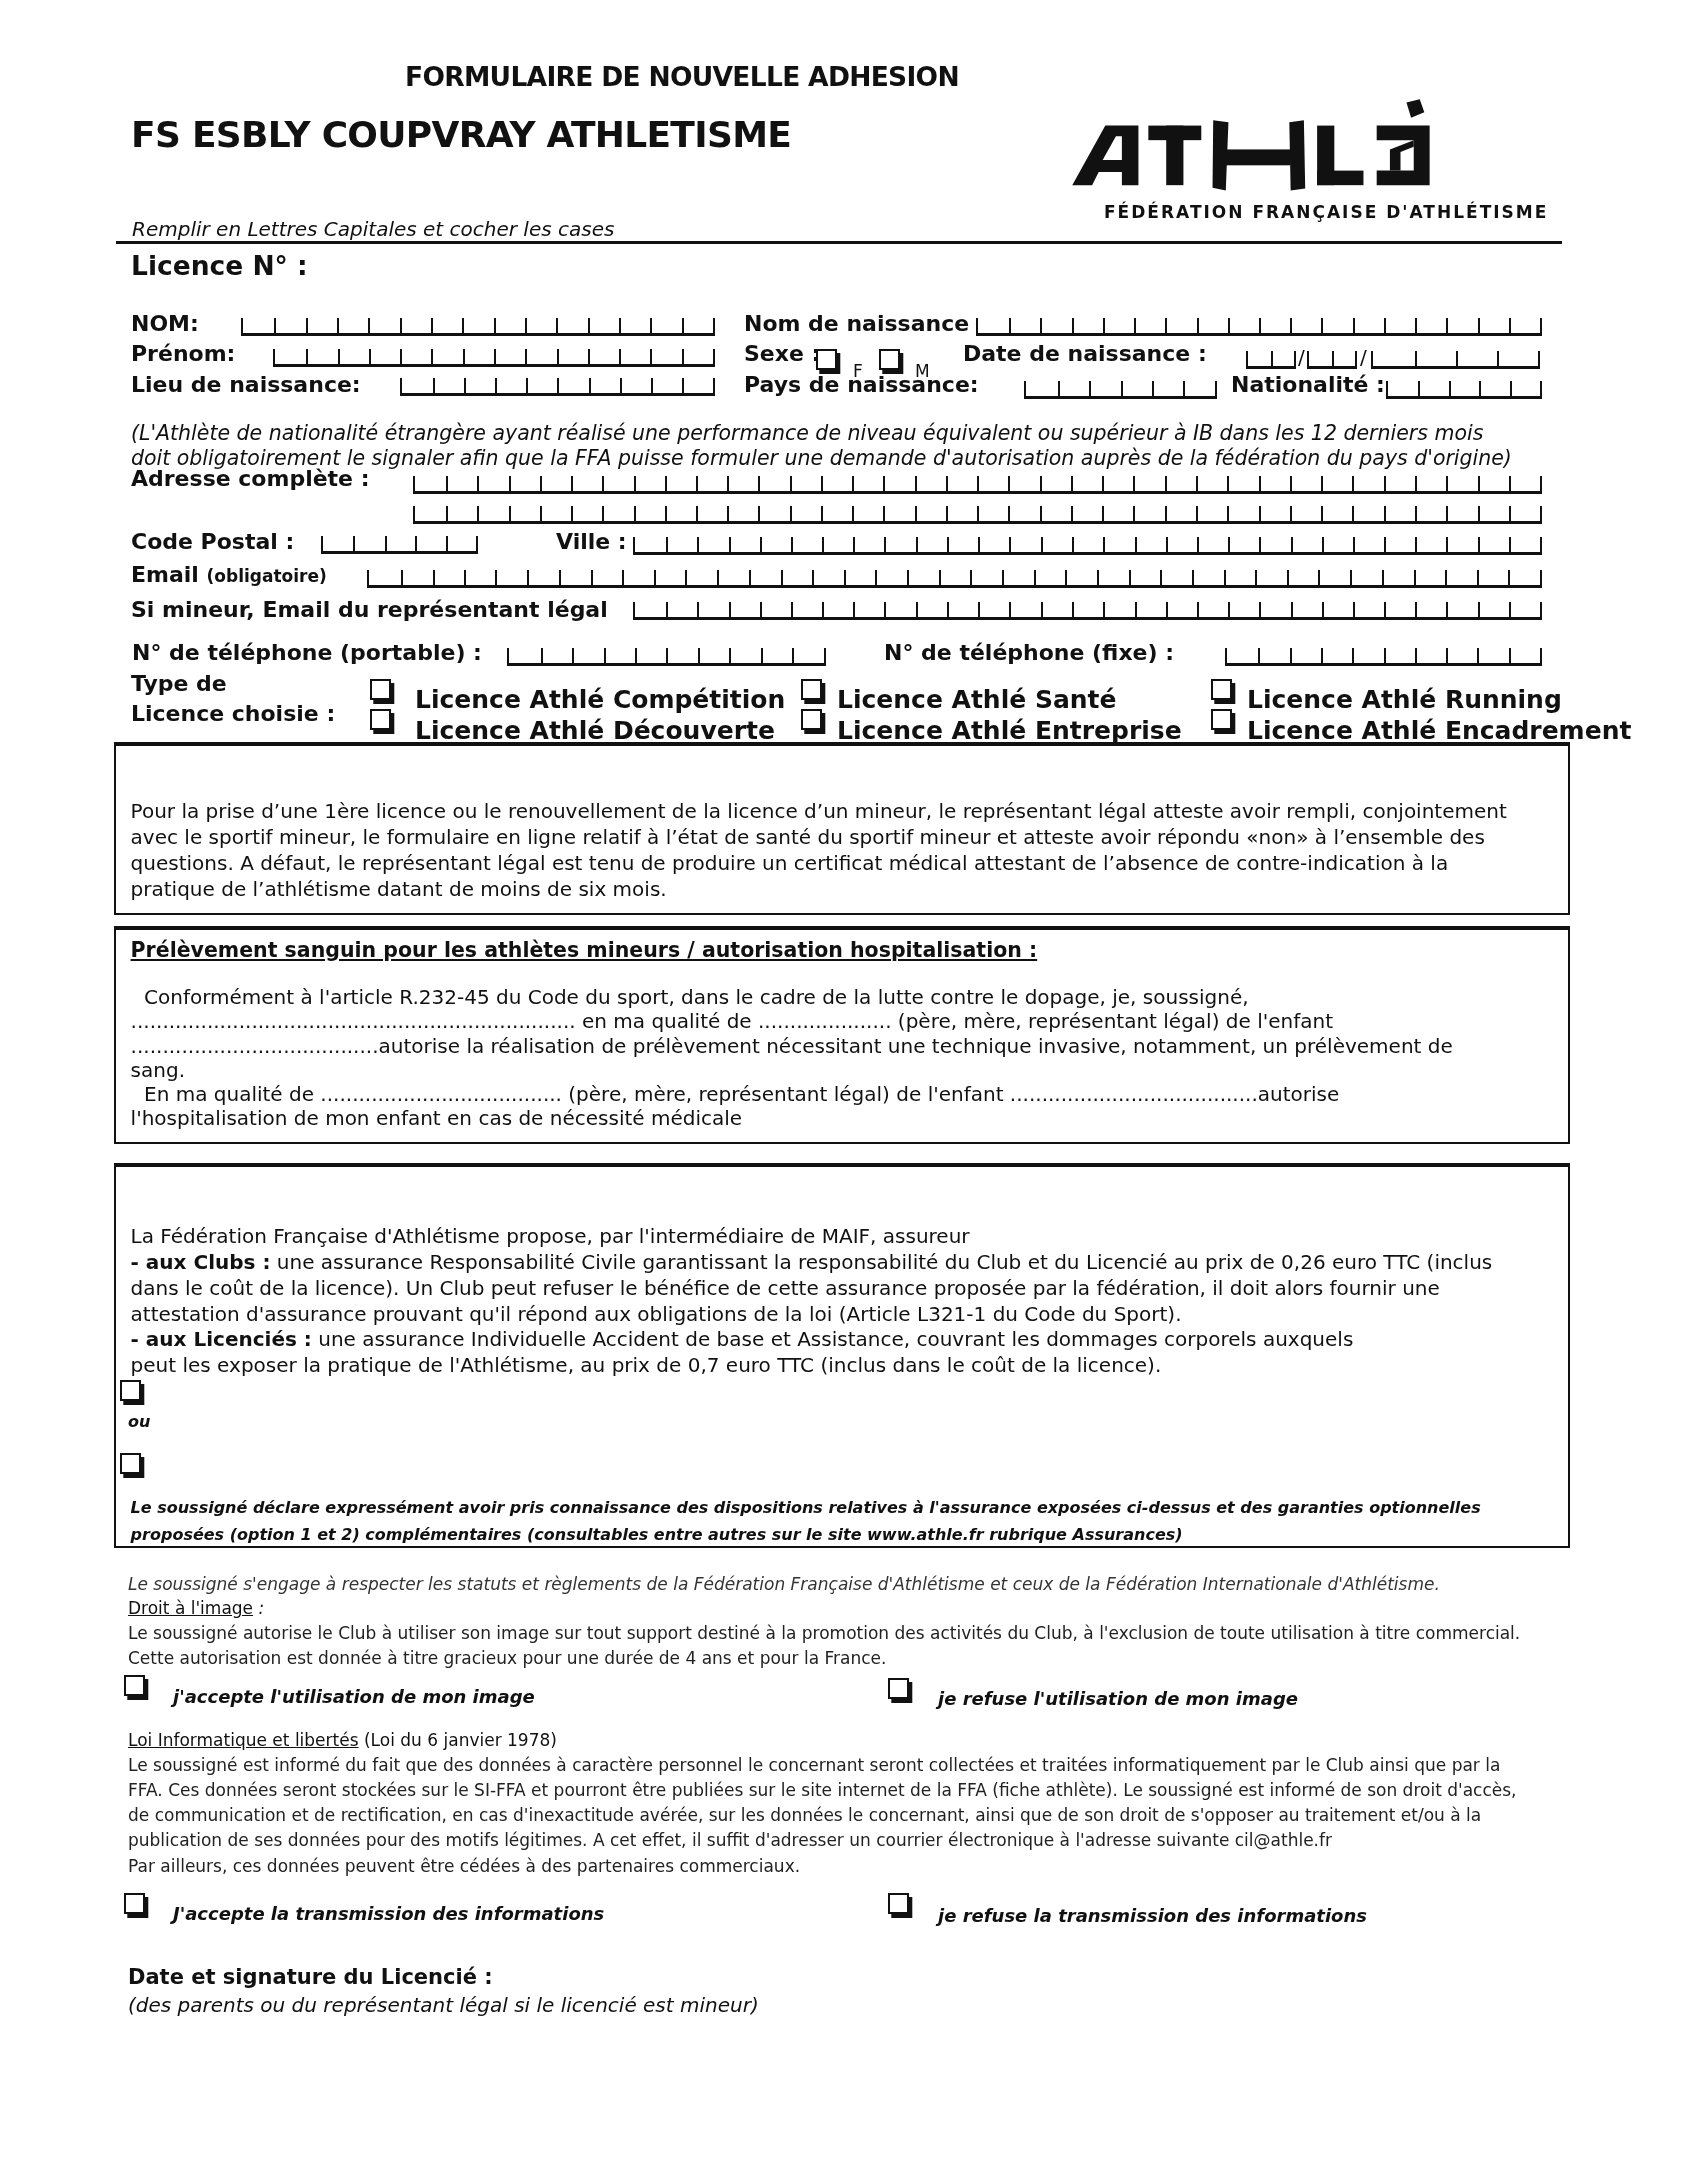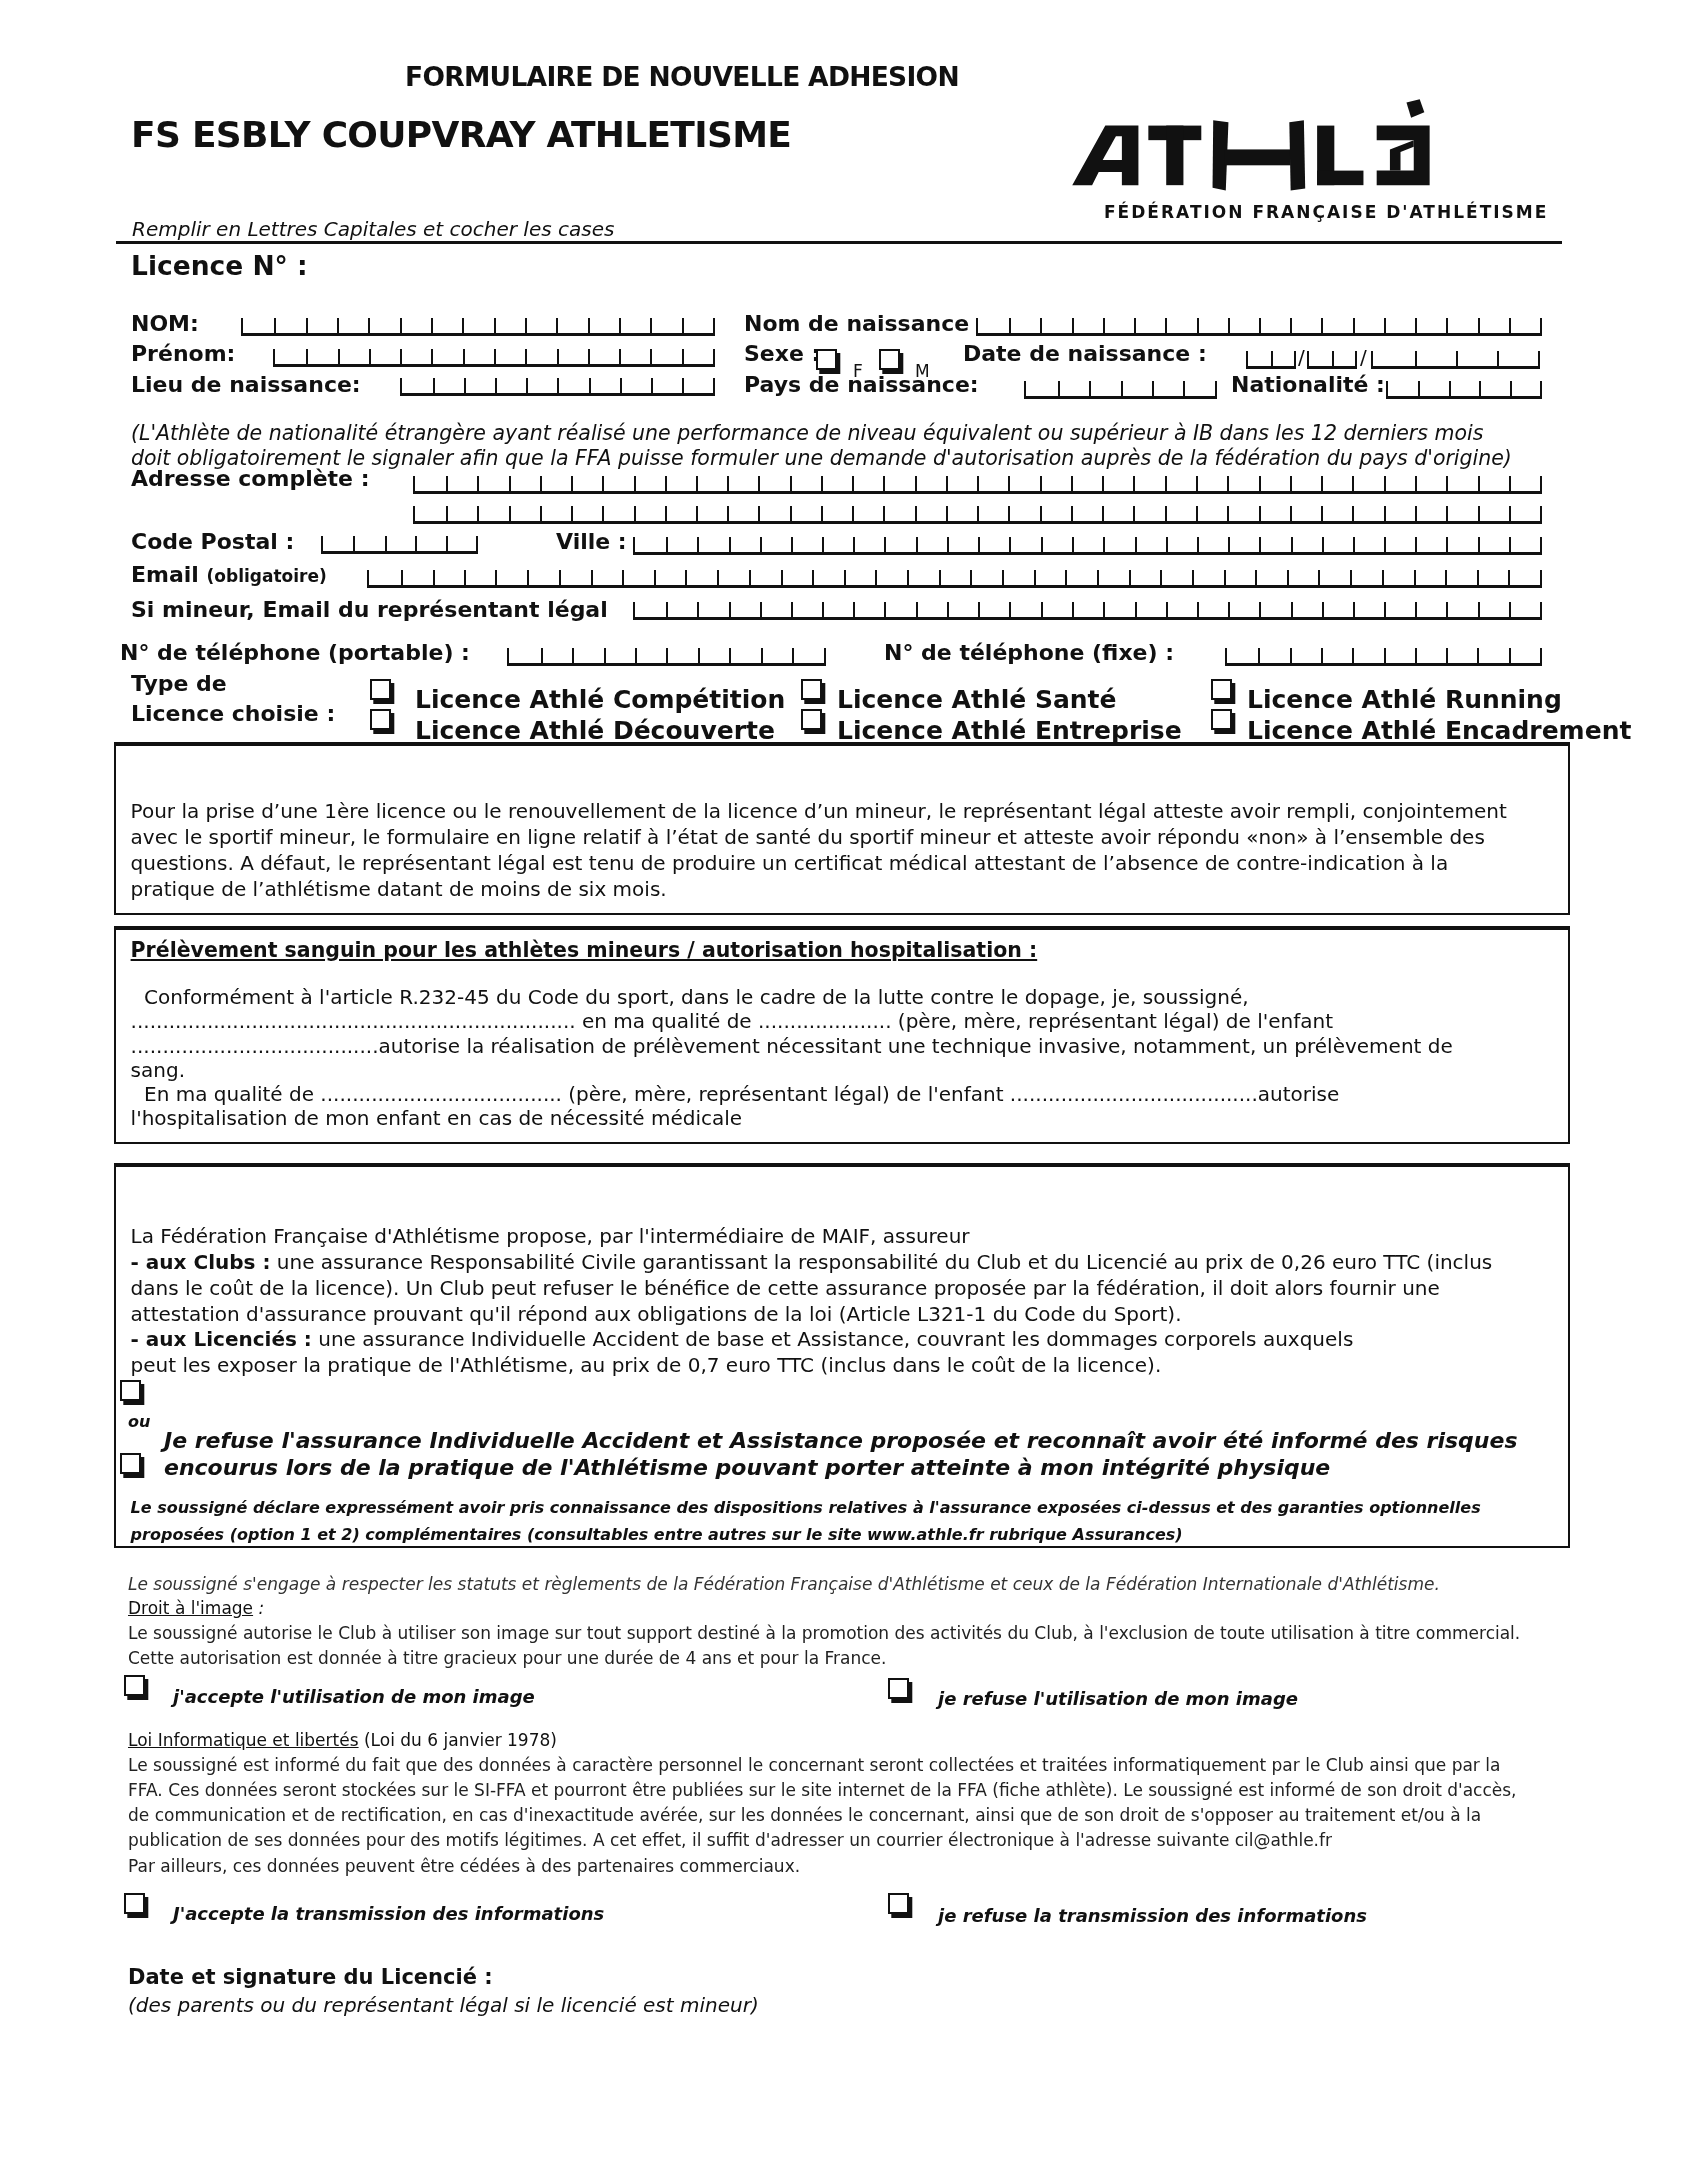--- a/index.html
+++ b/index.html
@@ -371,21 +371,21 @@
     <span class="tick" style="left: 656px;"></span>
     <span class="tick" style="left: 687px;"></span>
     <span class="tick" style="left: 718px;"></span>
     <span class="tick" style="left: 749px;"></span>
     <span class="tick" style="left: 780px;"></span>
     <span class="tick" style="left: 811px;"></span>
     <span class="tick" style="left: 843px;"></span>
     <span class="tick" style="left: 874px;"></span>
   </div>
 
-<div class="abs lbl" style="left:120px;top:640px;">N° de téléphone (portable) :</div>
+<div class="abs lbl" style="left:132px;top:640px;">N° de téléphone (portable) :</div>
 <div class="comb" style="left:507px;top:648px;width:315px;">
     <span class="tick" style="left: 32px;"></span>
     <span class="tick" style="left: 63px;"></span>
     <span class="tick" style="left: 95px;"></span>
     <span class="tick" style="left: 126px;"></span>
     <span class="tick" style="left: 157px;"></span>
     <span class="tick" style="left: 189px;"></span>
     <span class="tick" style="left: 220px;"></span>
     <span class="tick" style="left: 252px;"></span>
     <span class="tick" style="left: 283px;"></span>
@@ -439,21 +439,20 @@
   <div class="abs body-text" style="left:14.6px;top:56px;white-space:nowrap;">La Fédération Française d'Athlétisme propose, par l'intermédiaire de MAIF, assureur</div>
   <div class="abs body-text" style="left:14.6px;top:82px;width:1409px;">
     <span class="b">- aux Clubs :</span><span> une assurance Responsabilité Civile garantissant la responsabilité du Club et du Licencié au prix de 0,26 euro TTC (inclus dans le coût de la licence). Un Club peut refuser le bénéfice de cette assurance proposée par la fédération, il doit alors fournir une attestation d'assurance prouvant qu'il répond aux obligations de la loi (Article L321-1 du Code du Sport).</span>
   </div>
   <div class="abs body-text" style="left:14.6px;top:159px;width:1244px;">
     <span class="b">- aux Licenciés :</span><span> une assurance Individuelle Accident de base et Assistance, couvrant les dommages corporels auxquels peut les exposer la pratique de l'Athlétisme, au prix de   0,7 euro TTC (inclus dans le coût de la licence).</span>
   </div>
   <div class="cb" style="left:4px;top:213px;"></div>
   <div class="abs i b" style="left:12px;top:245px;font-size:16px;">ou</div>
   <div class="cb" style="left:4px;top:286px;"></div>
-  <div class="abs ins-big" style="left:48px;top:261px;width:1363px;">Je refuse l'assurance Individuelle Accident et Assistance proposée et reconnaît avoir été informé des risques encourus lors de la pratique de l'Athlétisme pouvant porter atteinte à mon intégrité physique</div>
   <div class="abs ins-small" style="left:14.6px;top:320px;width:1429px;margin-top:8px;">Le soussigné déclare expressément avoir pris connaissance des dispositions relatives à l'assurance exposées ci-dessus et des garanties optionnelles proposées (option 1 et 2) complémentaires (consultables entre autres sur le site www.athle.fr  rubrique  Assurances)</div>
 </div>
 
 <div class="abs foot-text i" style="left:128px;top:1572px;white-space:nowrap;color:#333;">Le soussigné s'engage à respecter les statuts et règlements de la Fédération Française d'Athlétisme et ceux de la Fédération Internationale d'Athlétisme.</div>
 <div class="abs foot-text" style="left:128px;top:1596px;white-space:nowrap;">
   <span class="u">Droit à l'image</span><span class="i"> :</span>
 </div>
 <div class="abs foot-text" style="left:128px;top:1621px;width:1409px;color:#222;">Le soussigné autorise le Club à utiliser son image sur tout support destiné à la promotion des activités du Club, à l'exclusion de toute utilisation à titre commercial. Cette autorisation est donnée à titre gracieux pour une durée de 4 ans et pour la France.</div>
 
 <div class="cb" style="left:124px;top:1675px;"></div>

